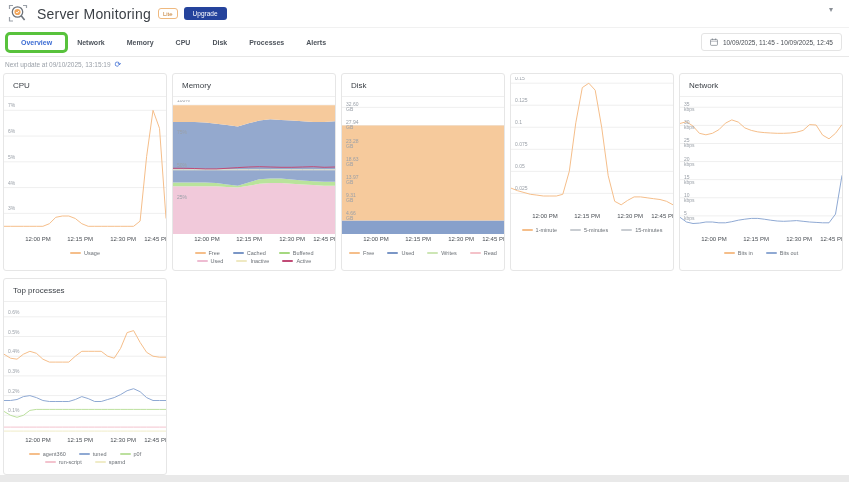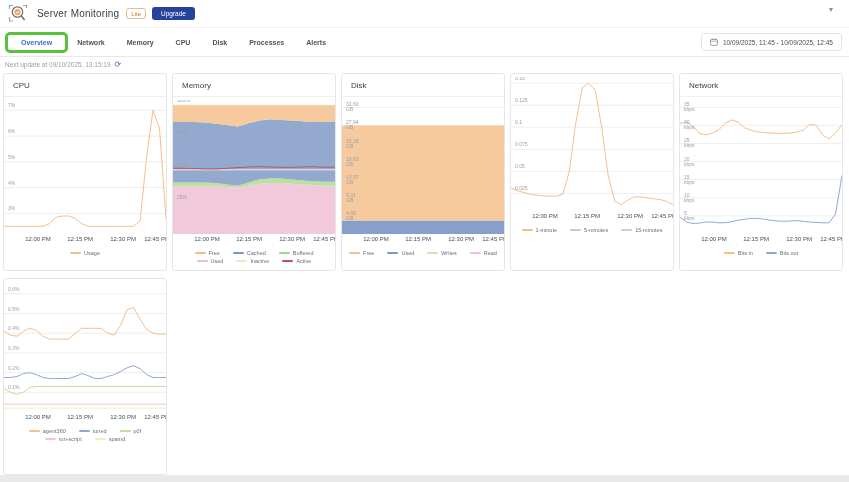--- a/index.html
+++ b/index.html
@@ -3,21 +3,21 @@
 <meta charset="utf-8">
 <style>
   * { margin:0; padding:0; box-sizing:border-box; }
   html,body { width:849px; height:482px; background:#fff; overflow:hidden;
     font-family:"Liberation Sans", sans-serif; color:#333; }
 
   
   .header { height:28px; display:flex; align-items:center; padding:0 8px;
     border-bottom:1px solid #f1f1f1; position:relative; }
   .logo { width:22px; height:19px; margin-right:7px; }
-  .app-title { font-size:10px; font-weight:500; color:#3a3f45; letter-spacing:.2px; }
+  .app-title { font-size:14px; font-weight:500; color:#3a3f45; letter-spacing:.2px; }
   .lite-badge { margin-left:7px; font-size:6px; color:#c07a2e; border:1px solid #efb97f;
     border-radius:3px; padding:1.5px 4px; background:#fff; }
   .upgrade-btn { margin-left:6px; font-size:6.5px; color:#fff; background:#25439c;
     border:none; border-radius:3px; padding:3px 9px; cursor:pointer; }
   .chevron { position:absolute; right:16px; top:5px; font-size:8px; color:#8a8f96; cursor:pointer; }
 
   
   .tabbar { height:29px; display:flex; align-items:center; border-bottom:1px solid #e8e8e8;
     padding-left:5px; position:relative; }
   .tab { font-size:7px; font-weight:bold; color:#4d535b; margin-right:22px; cursor:pointer; white-space:nowrap; }
@@ -305,20 +305,21 @@
         </span>
         <span class="legend-item">
           <span class="legend-dash" style="background: rgb(143, 169, 211);"></span>
           <span class="legend-label">Bits out</span>
         </span>
       </div>
   </div>
 </div>
 
 <div class="card tall">
+  <div class="card-title">Top processes</div>
   <div class="plot">
       <svg width="162" height="130">
         <line x1="0" x2="162" y1="11.818181818181827" y2="11.818181818181827" stroke="#efefef" stroke-width="1"></line>
         <line x1="0" x2="162" y1="31.515151515151516" y2="31.515151515151516" stroke="#efefef" stroke-width="1"></line>
         <line x1="0" x2="162" y1="51.212121212121204" y2="51.212121212121204" stroke="#efefef" stroke-width="1"></line>
         <line x1="0" x2="162" y1="70.9090909090909" y2="70.9090909090909" stroke="#efefef" stroke-width="1"></line>
         <line x1="0" x2="162" y1="90.6060606060606" y2="90.6060606060606" stroke="#efefef" stroke-width="1"></line>
         <line x1="0" x2="162" y1="110.3030303030303" y2="110.3030303030303" stroke="#efefef" stroke-width="1"></line>
         <polyline points="0.0,49.2 6.5,53.2 13.0,54.2 19.4,49.2 25.9,46.3 32.4,48.3 38.9,54.2 45.4,57.1 51.8,57.1 58.3,57.1 64.8,57.1 71.3,51.2 77.8,46.3 84.2,46.3 90.7,46.3 97.2,46.3 103.7,51.2 110.2,53.2 116.6,43.3 123.1,27.6 129.6,25.6 136.1,37.4 142.6,47.3 149.0,51.2 155.5,52.2 162.0,52.2" fill="none" stroke="#f5be8a" stroke-width="1" stroke-linejoin="round"></polyline>
         <polyline points="0.0,95.5 6.5,95.5 13.0,94.5 19.4,91.6 25.9,90.6 32.4,92.6 38.9,95.5 45.4,96.5 51.8,96.5 58.3,96.5 64.8,96.5 71.3,94.5 77.8,91.6 84.2,93.6 90.7,96.5 97.2,96.5 103.7,94.5 110.2,92.6 116.6,89.6 123.1,85.7 129.6,83.7 136.1,86.7 142.6,92.6 149.0,95.5 155.5,95.5 162.0,95.5" fill="none" stroke="#8fa9d3" stroke-width="1" stroke-linejoin="round"></polyline>

